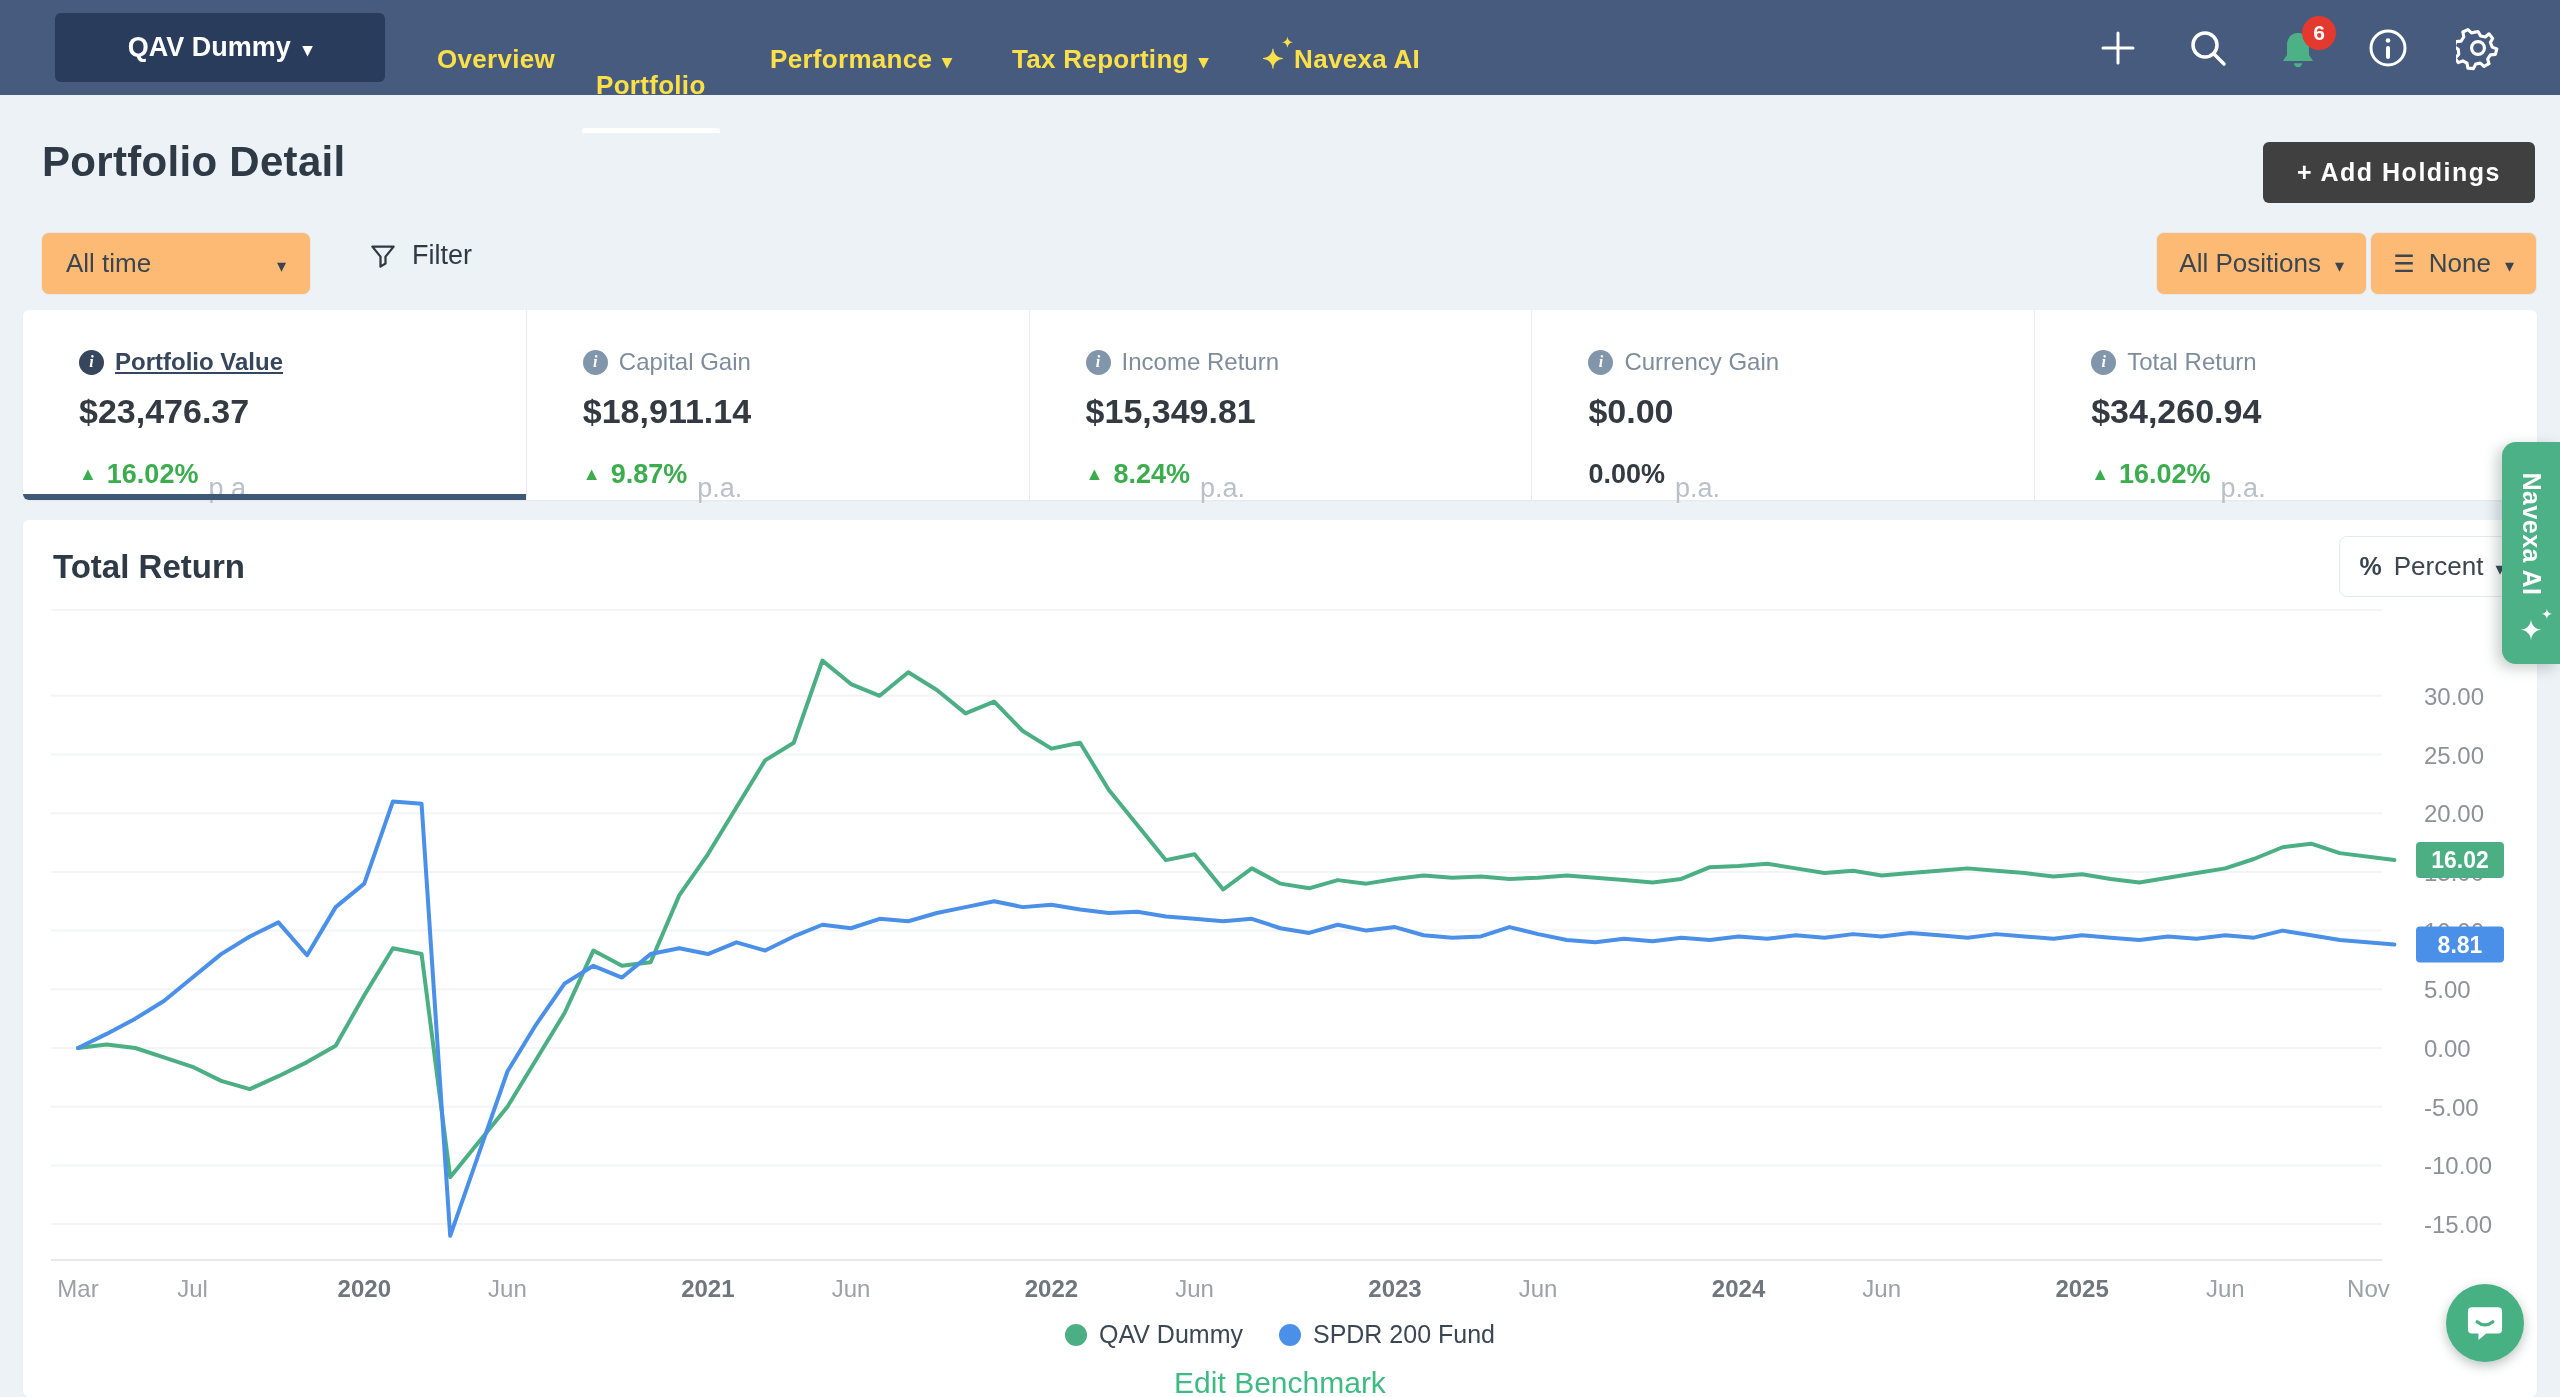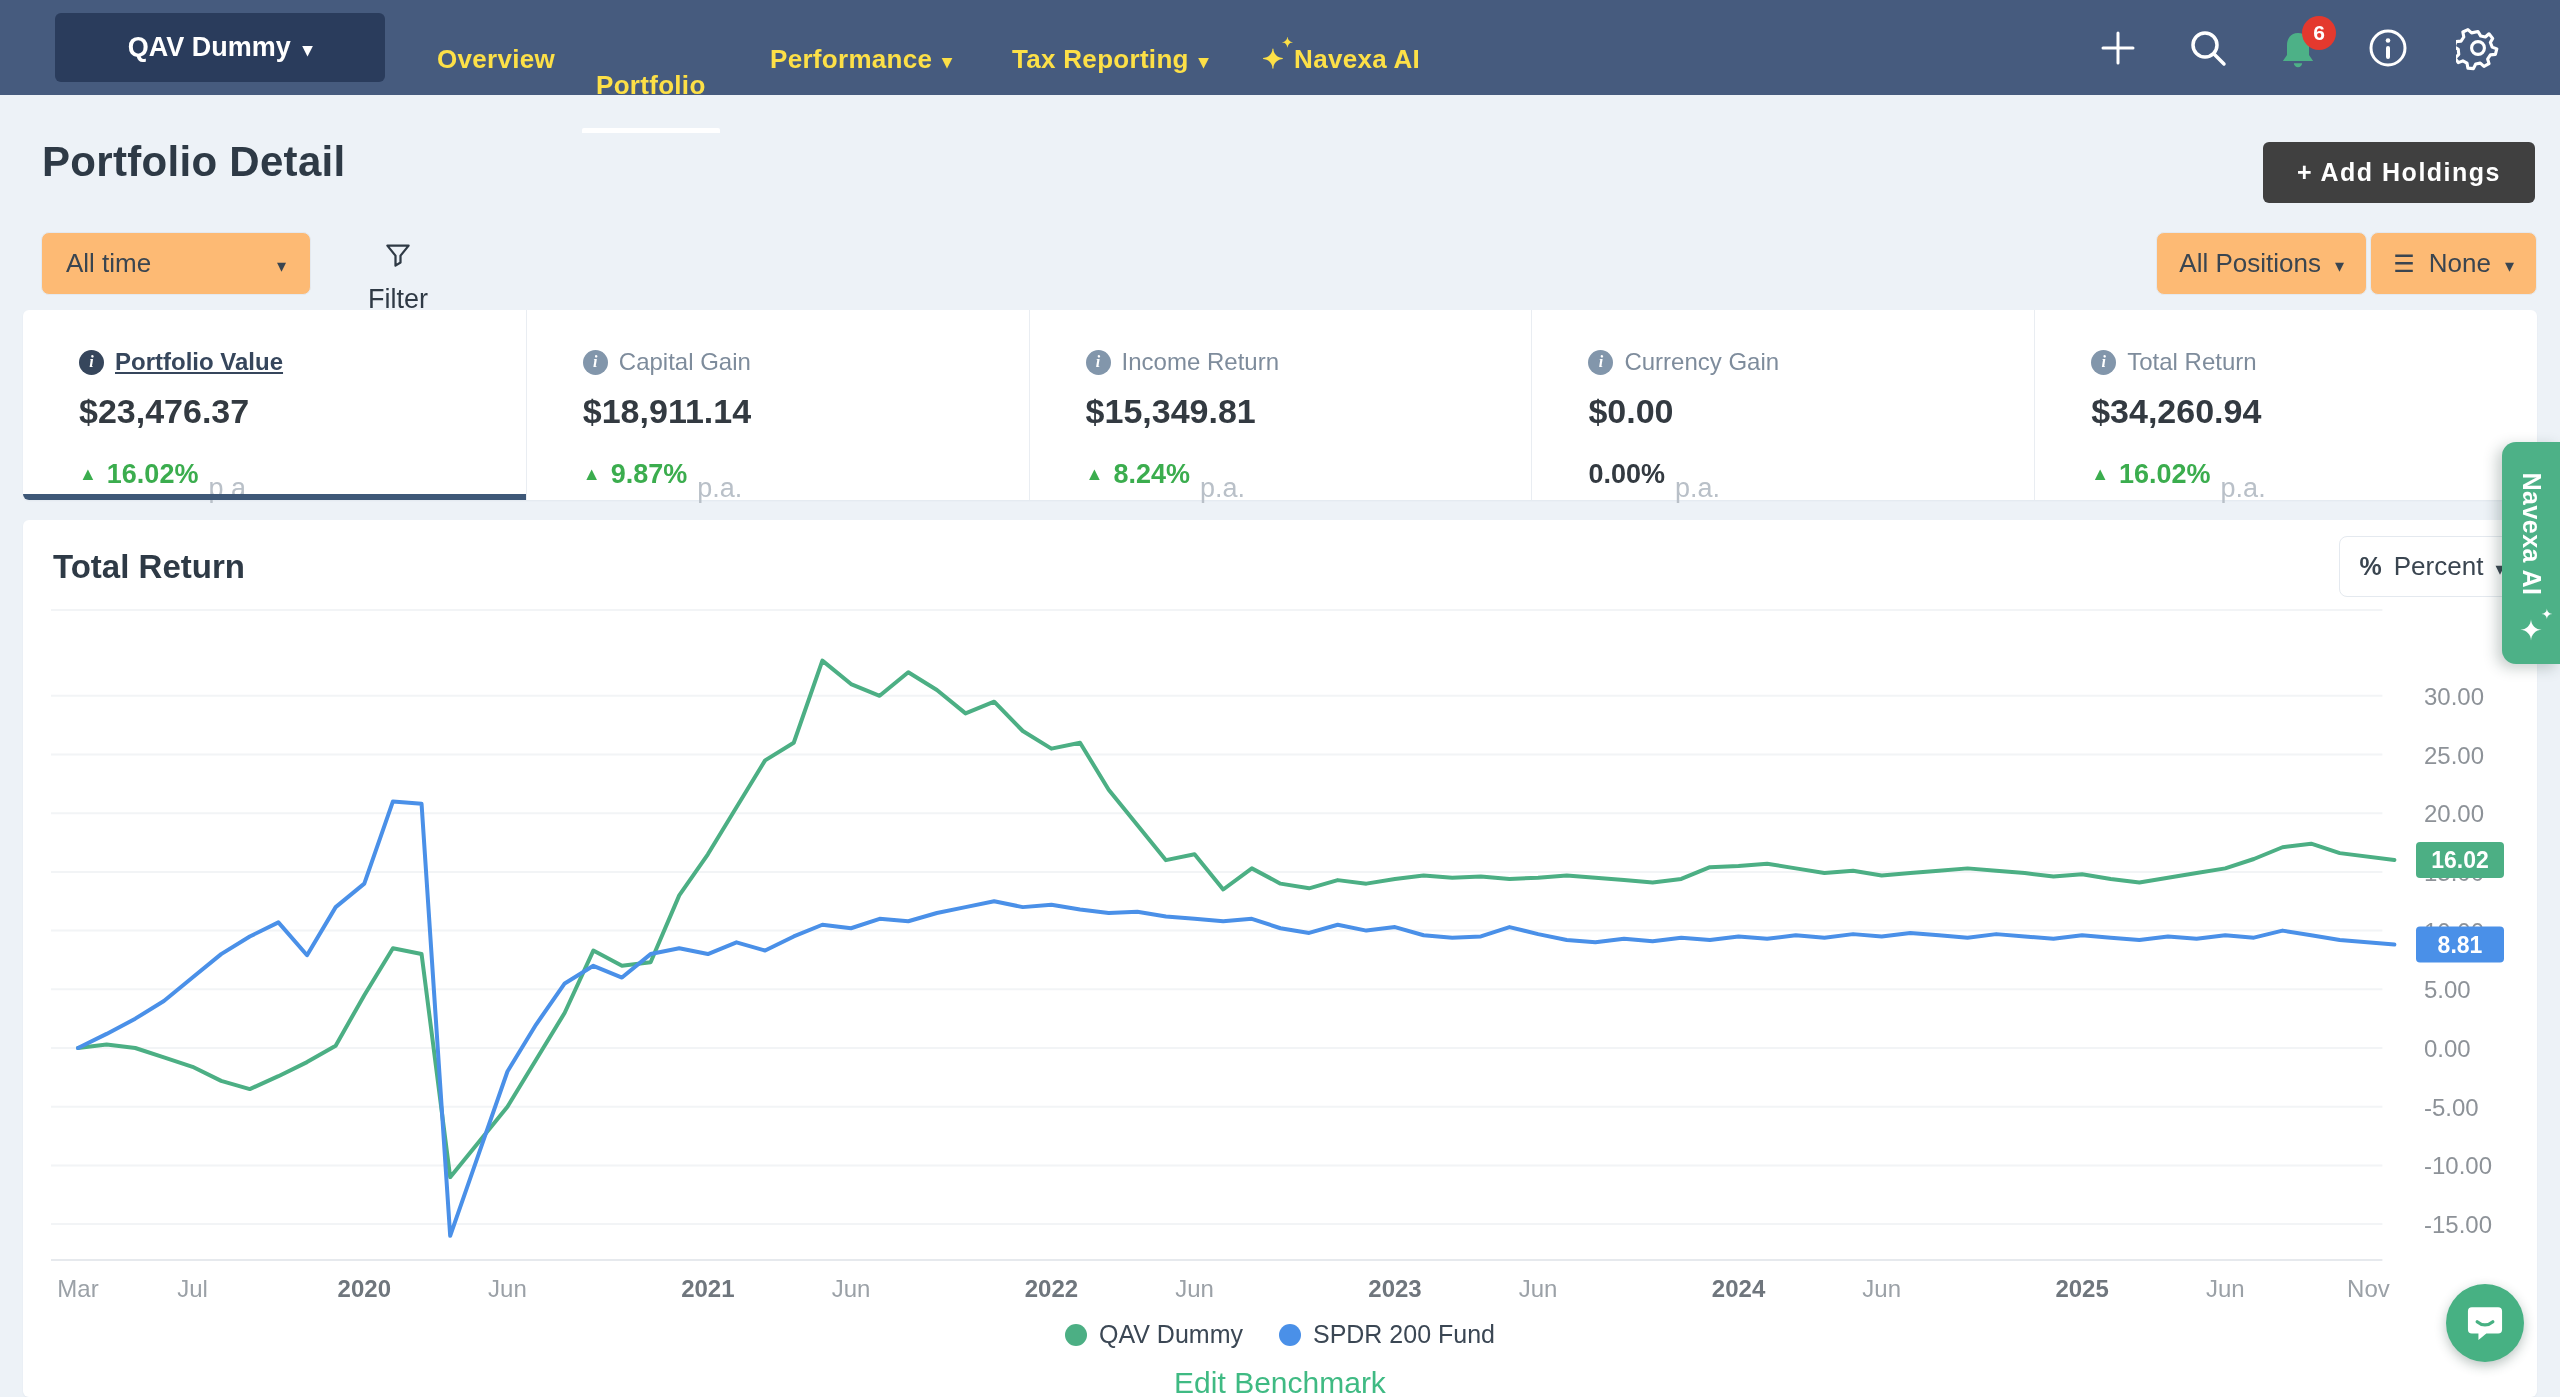--- a/index.html
+++ b/index.html
@@ -30,21 +30,21 @@
                 letter-spacing:.3px; }
   .add-btn { position:absolute; right:25px; top:142px; height:61px; padding:0 34px; background:#404040;
              border:none; border-radius:6px; color:#fff; font-weight:bold; font-size:25px;
              letter-spacing:1.5px; cursor:pointer; font-family:inherit; }
 
   
   .select-box { position:absolute; background:#fdba74; border:1px solid #E4E9EF; border-radius:8px;
                 display:flex; align-items:center; color:#3A4550; font-size:26px; cursor:pointer; }
   .tf { left:41px; top:232px; width:270px; height:63px; padding:0 24px; justify-content:space-between; }
   .filter-ctl { position:absolute; left:368px; top:240px; display:flex; align-items:center; gap:14px;
-                color:#2F3A45; font-size:27px; cursor:pointer;flex-direction:column; }
+                color:#2F3A45; font-size:27px; cursor:pointer; }
   .pos { top:232px; right:193px; height:63px; padding:0 22px; gap:14px; }
   .grp { top:232px; right:23px; height:63px; padding:0 22px; gap:14px; }
   .small-caret { font-size:18px; margin-top:4px; }
   .list-glyph { font-size:24px; font-family:"DejaVu Sans", sans-serif; }
 
   
   .stats { position:absolute; left:23px; top:310px; width:2514px; height:190px; background:#fff;
            border-radius:6px; display:flex; box-shadow:0 1px 2px rgba(40,60,90,.05); }
   .stat-card { position:relative; width:20%; padding:38px 0 0 56px; cursor:pointer; }
   .stat-card + .stat-card { border-left:1px solid #E9EDF2; }

